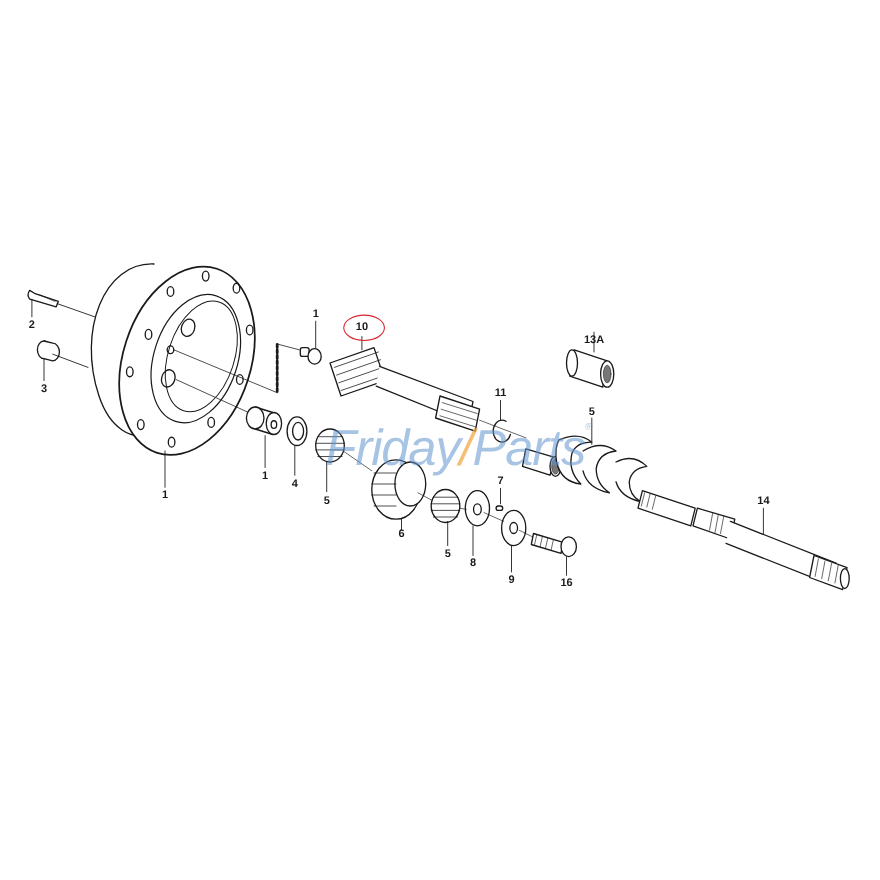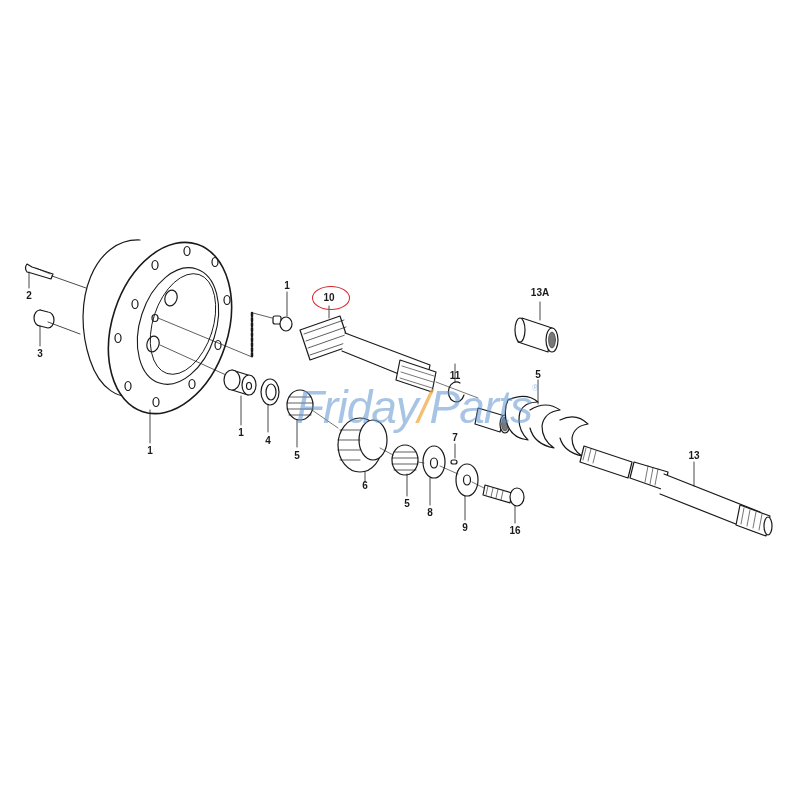--- a/index.html
+++ b/index.html
@@ -189,17 +189,17 @@
 <span class="lbl" style="left:241px; top:428px;">1</span>
 <span class="lbl" style="left:287px; top:281px;">1</span>
 <span class="lbl" style="left:268px; top:436px;">4</span>
 <span class="lbl" style="left:297px; top:451px;">5</span>
 <span class="lbl" style="left:365px; top:481px;">6</span>
 <span class="lbl" style="left:407px; top:499px;">5</span>
 <span class="lbl" style="left:455px; top:433px;">7</span>
 <span class="lbl" style="left:430px; top:508px;">8</span>
 <span class="lbl" style="left:465px; top:523px;">9</span>
 <span class="lbl" style="left:515px; top:526px;">16</span>
-<span class="lbl" style="left:455px; top:371px;text-align:center;">11</span>
+<span class="lbl" style="left:455px; top:353px;text-align:center;">11</span>
 <span class="lbl" style="left:329px; top:293px;">10</span>
 <span class="lbl" style="left:538px; top:370px;">5</span>
-<span class="lbl" style="left:540px; top:288px;">13A</span>
-<span class="lbl" style="left:694px; top:451px;">13</span>
+<span class="lbl" style="left:540px; top:305px;">13A</span>
+<span class="lbl" style="left:694px; top:451px;">14</span>
 
 </body></html>

